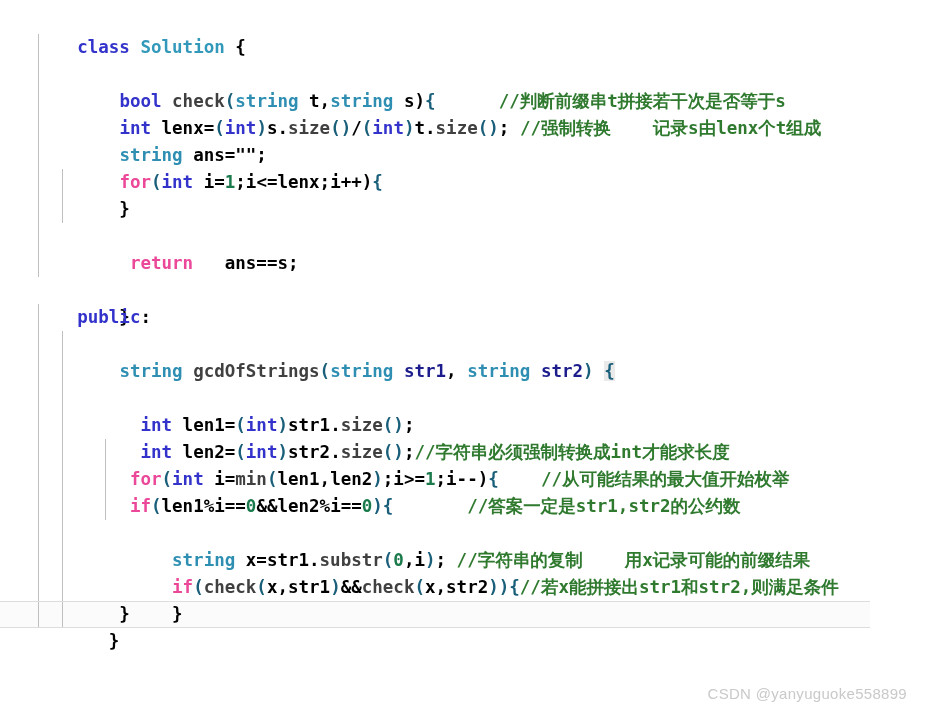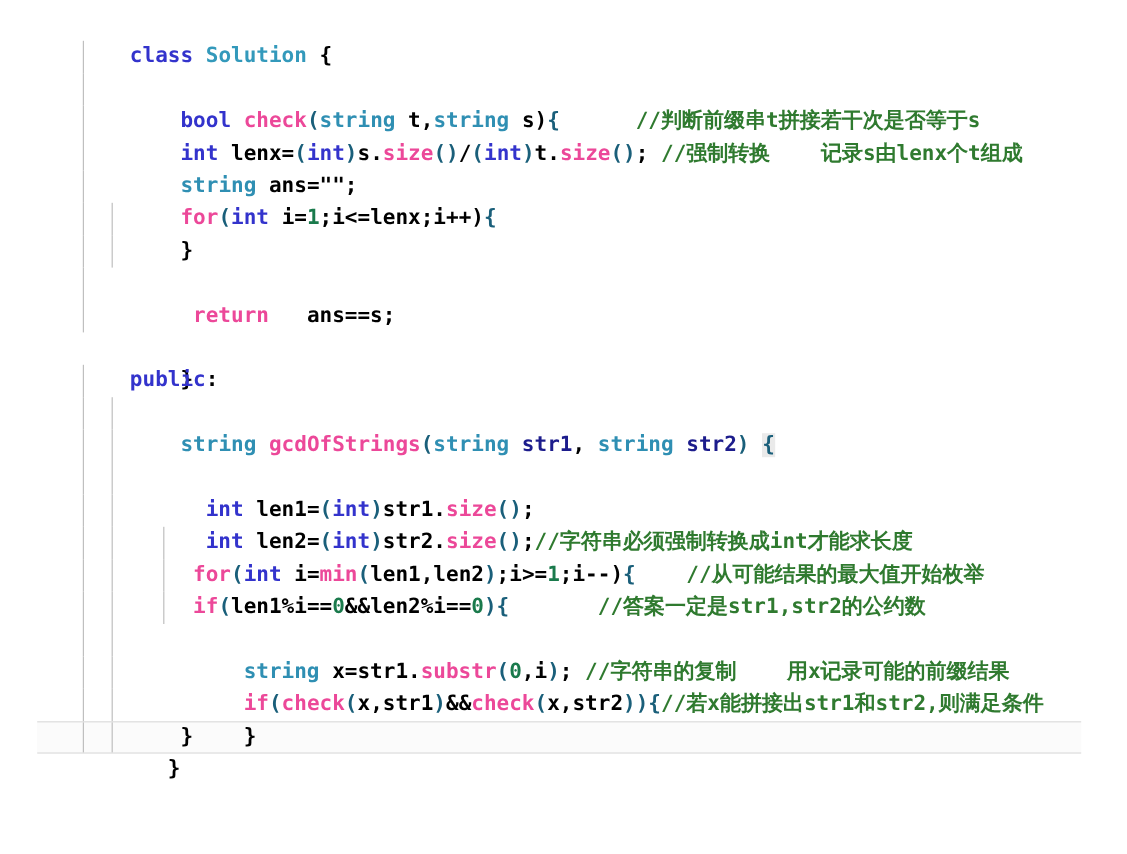--- a/index.html
+++ b/index.html
@@ -21,21 +21,20 @@
     background: #ffffff;
   }
 
   
   .code-area {
     position: absolute;
     left: 0;
     top: 0;
     width: 870px;
     height: 700px;
-    padding-left: 31px;
   }
 
   .line {
     position: relative;
     height: 27px;
     line-height: 27px;
     white-space: pre;
     font-family: "DejaVu Sans Mono", "Liberation Mono", monospace;
     font-size: 17.5px;
     font-weight: bold;
@@ -67,21 +66,21 @@
     height: 27px;
     background: #bfbfbf;
     z-index: 1;
   }
 
   
   .kw      { color: #3333cc; }            
   .kw2     { color: #ec4899; }            
   .type    { color: #3399bb; }            
   .typec   { color: #2f8fb3; }            
-  .fn      { color: #ec4899; }            
+  .fn      { color: #404040; }            
   .num     { color: #1a7a4c; }            
   .var     { color: #1c1c8c; }            
   .cmt     { color: #2f7a2f; text-align: center; }            
   .punct   { color: #1a5f7a; }
   .plain   { color: #000000; }
   .brhl-light {
     background: #eaeaea;
   }
 
   
@@ -233,14 +232,15 @@
       <span class="guide" style="left:62px;height:25px;"></span>
       
     </div>
 
     <div class="line">
       <span class="txt"></span>
     </div>
 
   </div>
 
+  <div class="watermark">CSDN @yanyuguoke558899</div>
 
 </div>
 
 </body></html>

